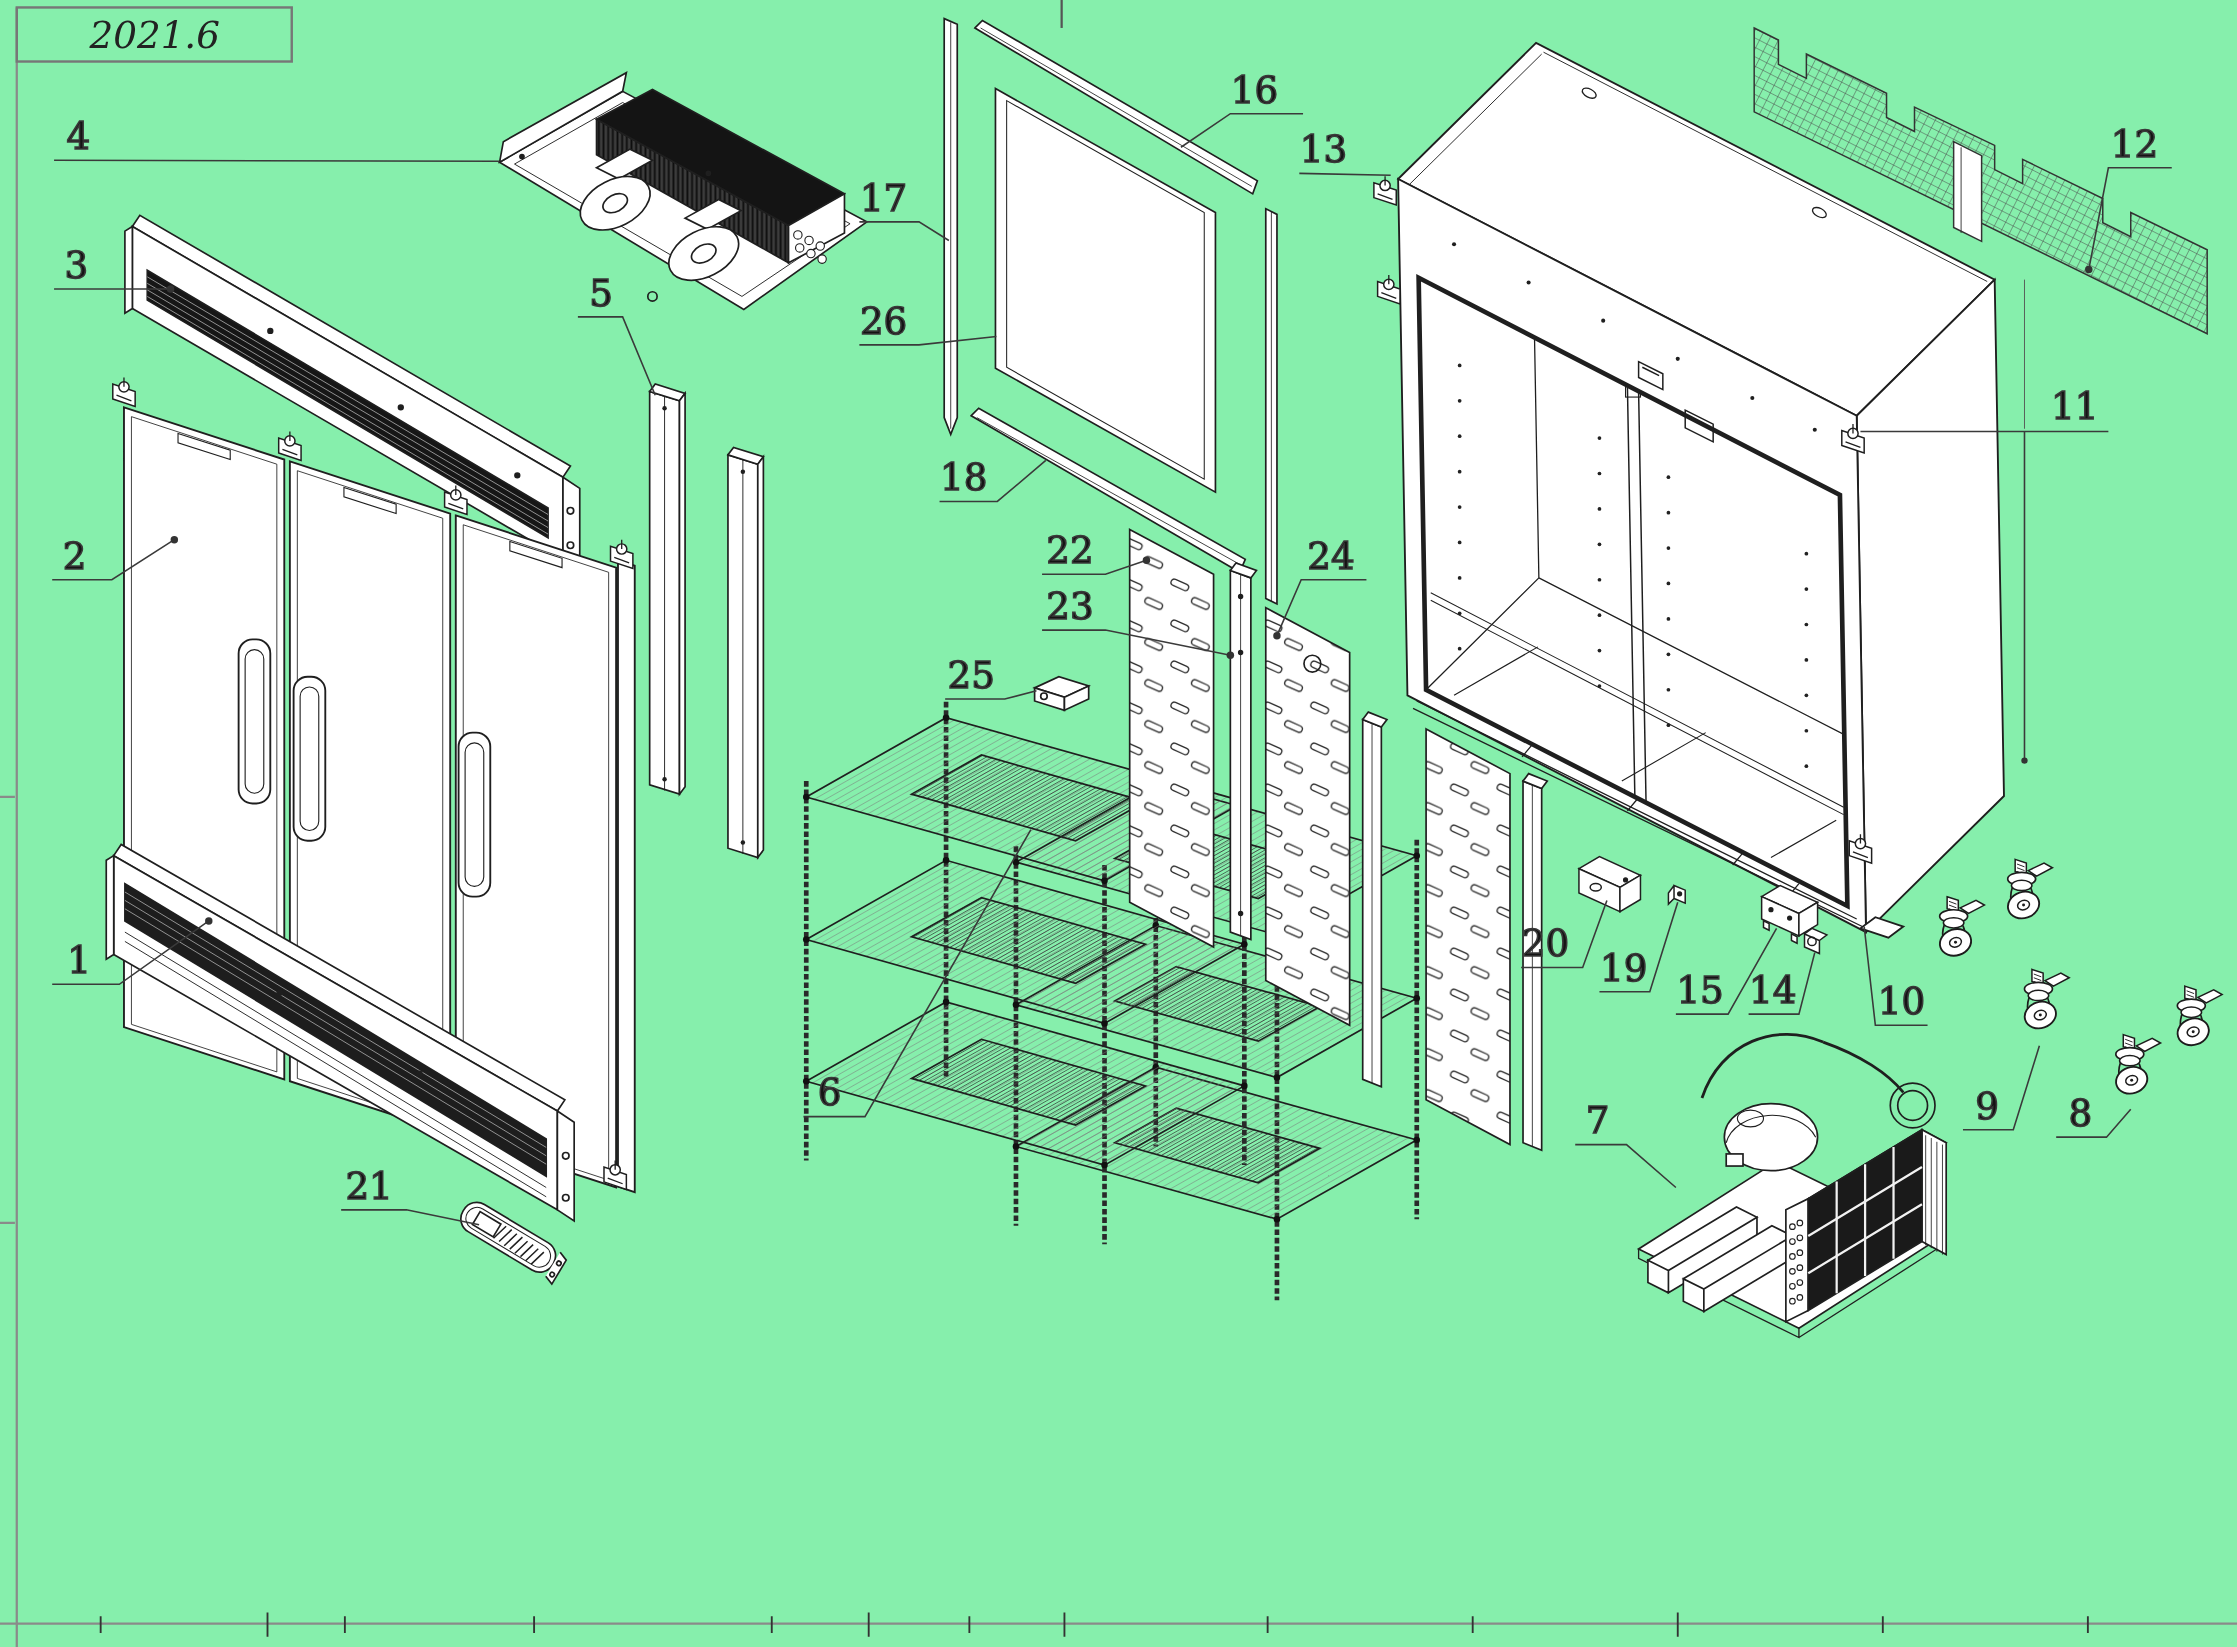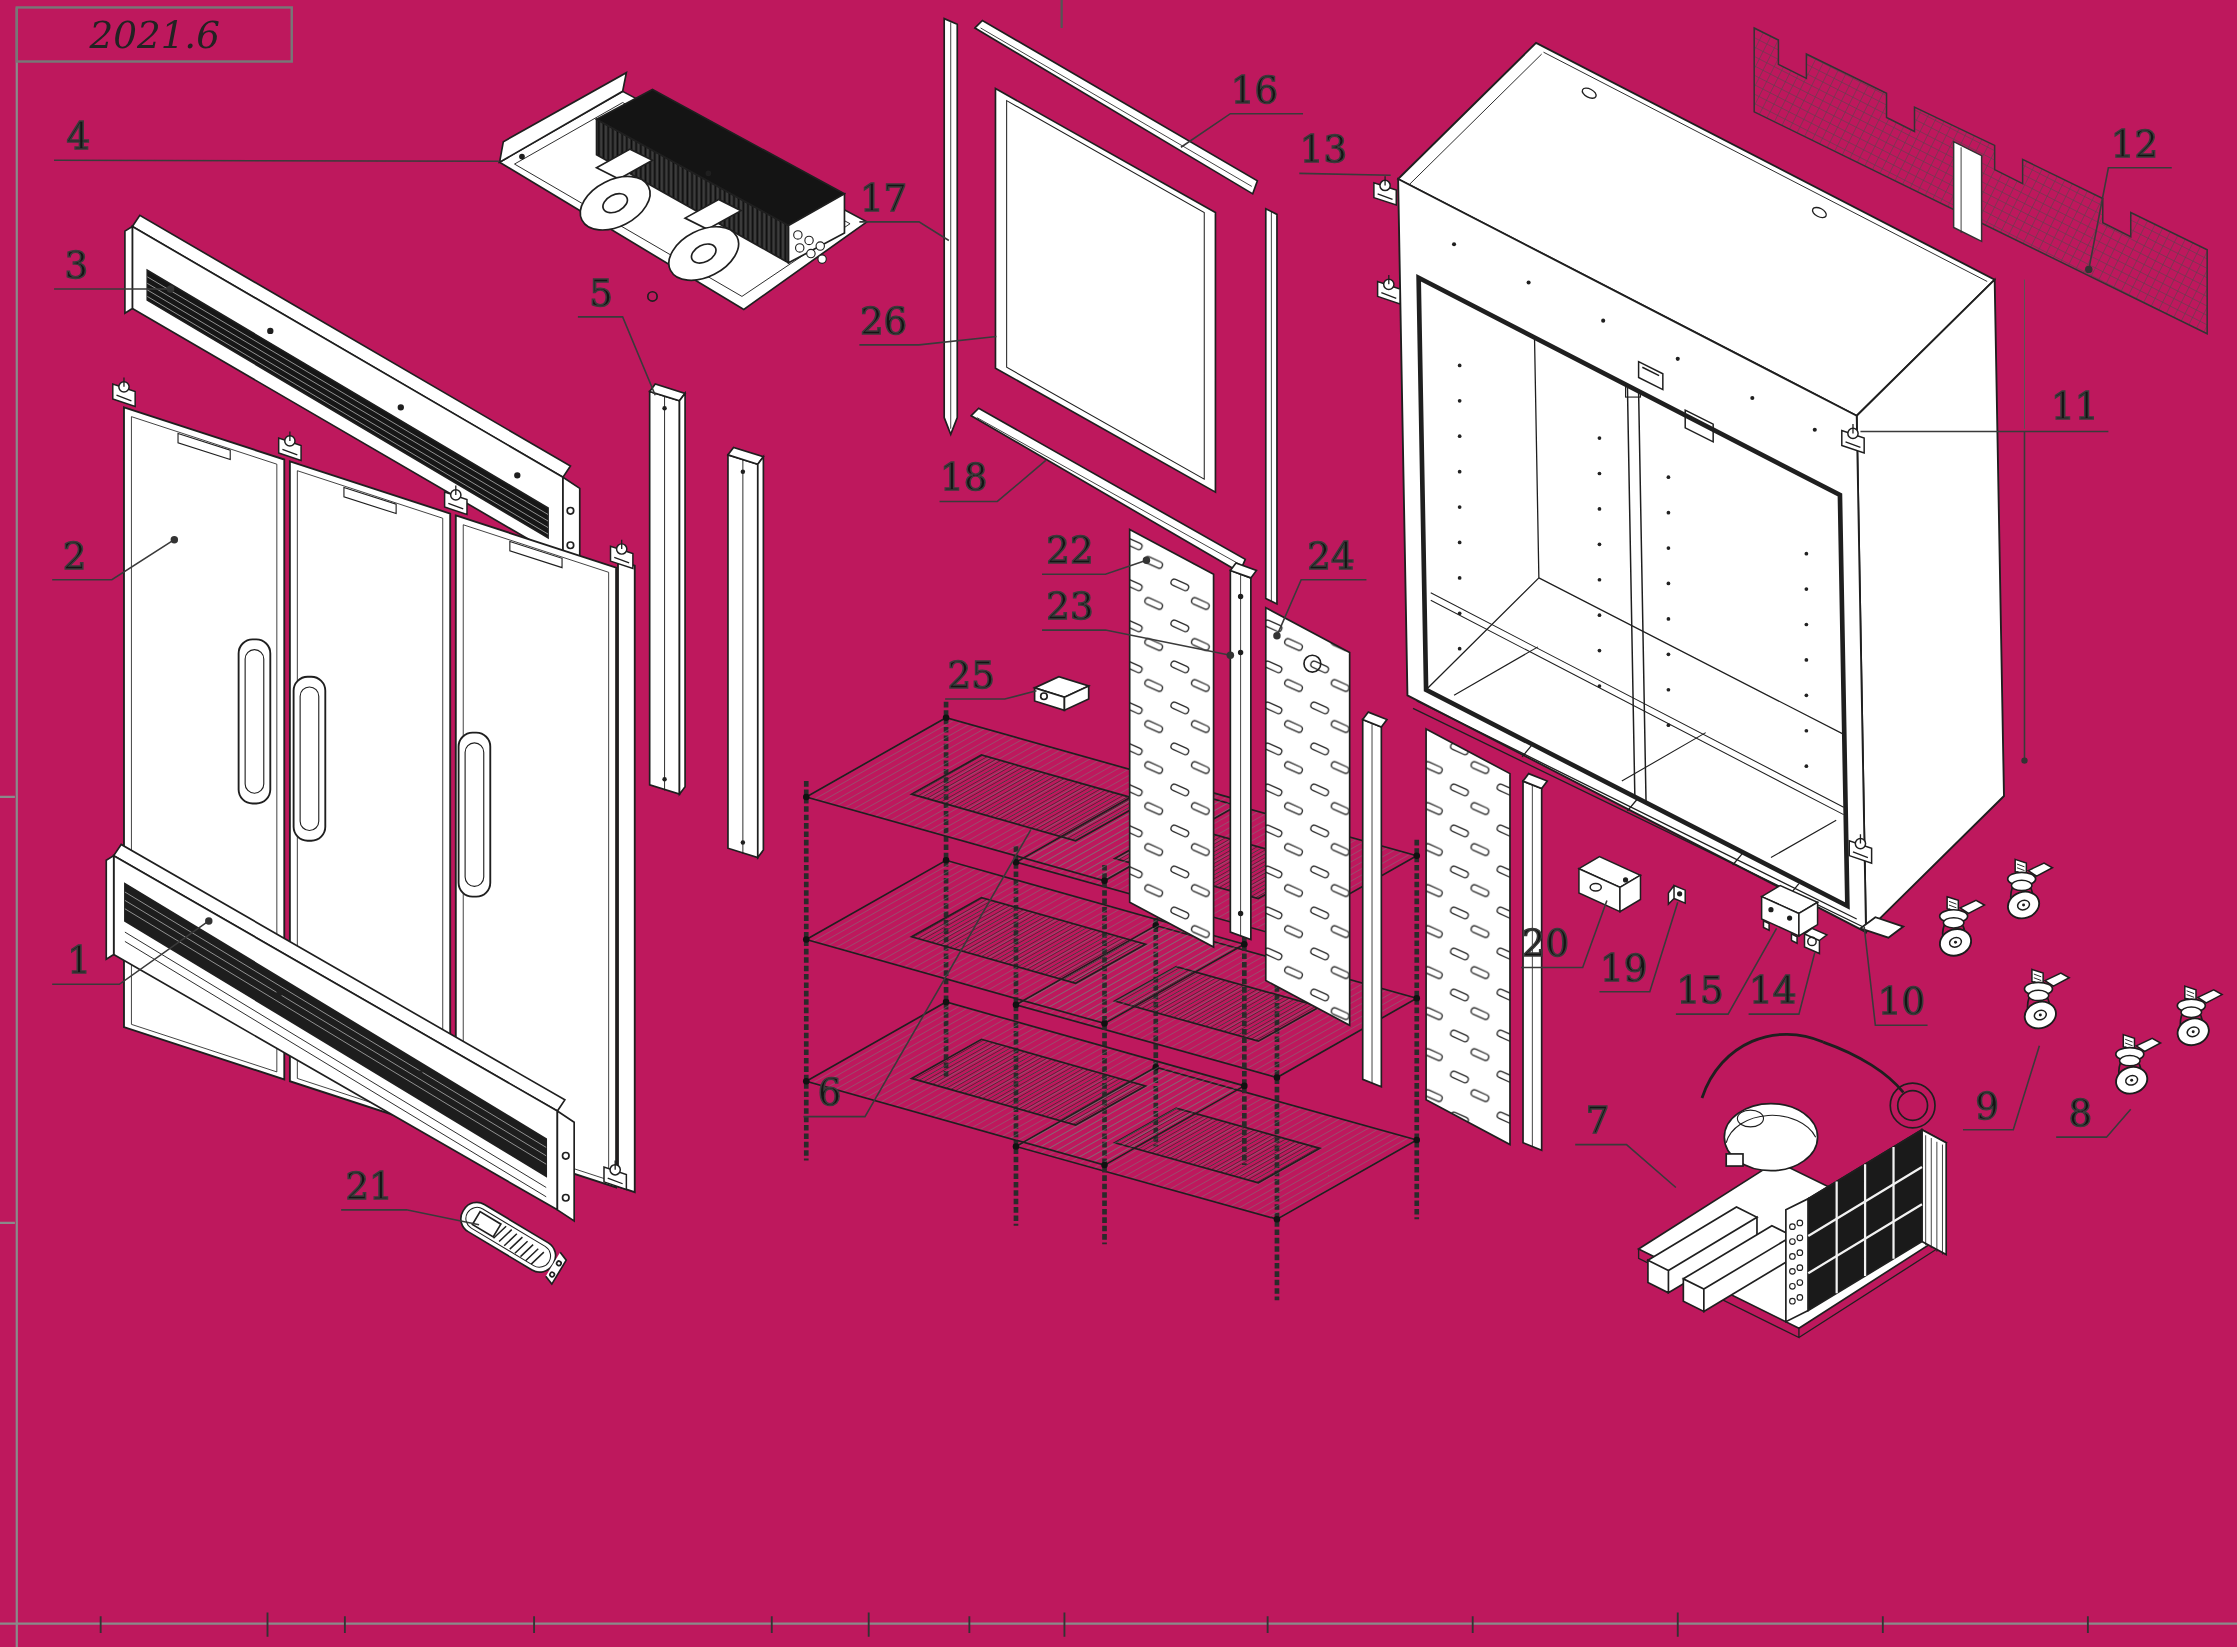--- a/index.html
+++ b/index.html
@@ -1,16 +1,16 @@
 <!DOCTYPE html>
 <html style="font-size:15px"><head>
 <meta charset="utf-8">
 <style>
   html,body{margin:0;padding:0;background:#fff;}
-  .sheet{position:relative;width:2237px;height:1647px;background:#be185d;overflow:hidden;
+  .sheet{position:relative;width:2237px;height:1647px;background:#86efac;overflow:hidden;
          font-family:"DejaVu Serif", serif;}
   svg{position:absolute;left:0;top:0;}
   text.callout{font-family:"DejaVu Serif", serif;font-size:40px;fill:#141414;}
   text.titledate{font-family:"DejaVu Serif", serif;font-size:40px;font-style:italic;fill:#222;}
 </style>
 </head>
 <body>
 
 <div class="sheet">
 <svg width="2237" height="1647" viewBox="0 0 2400 1767">

